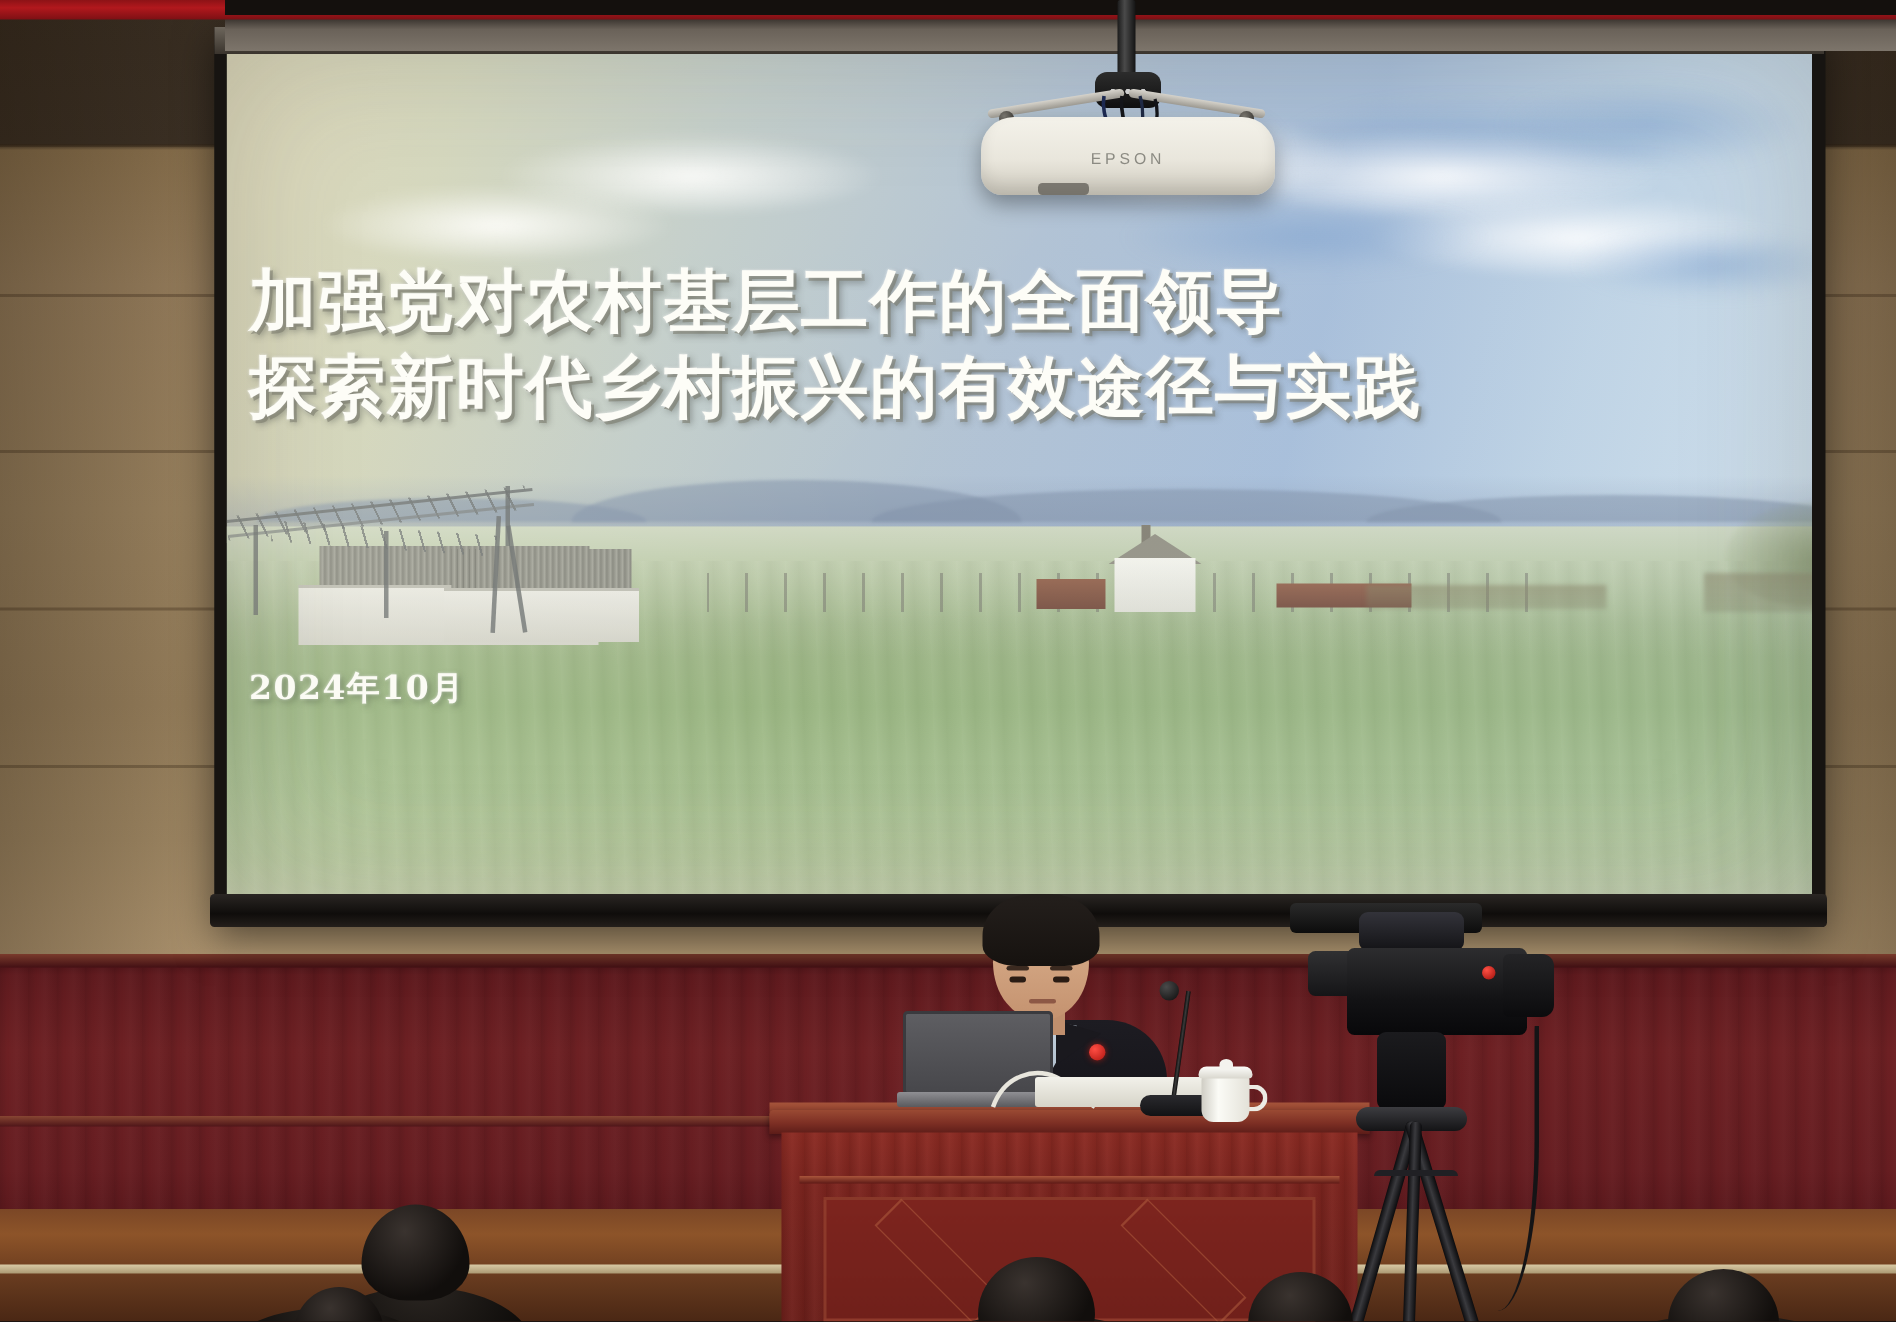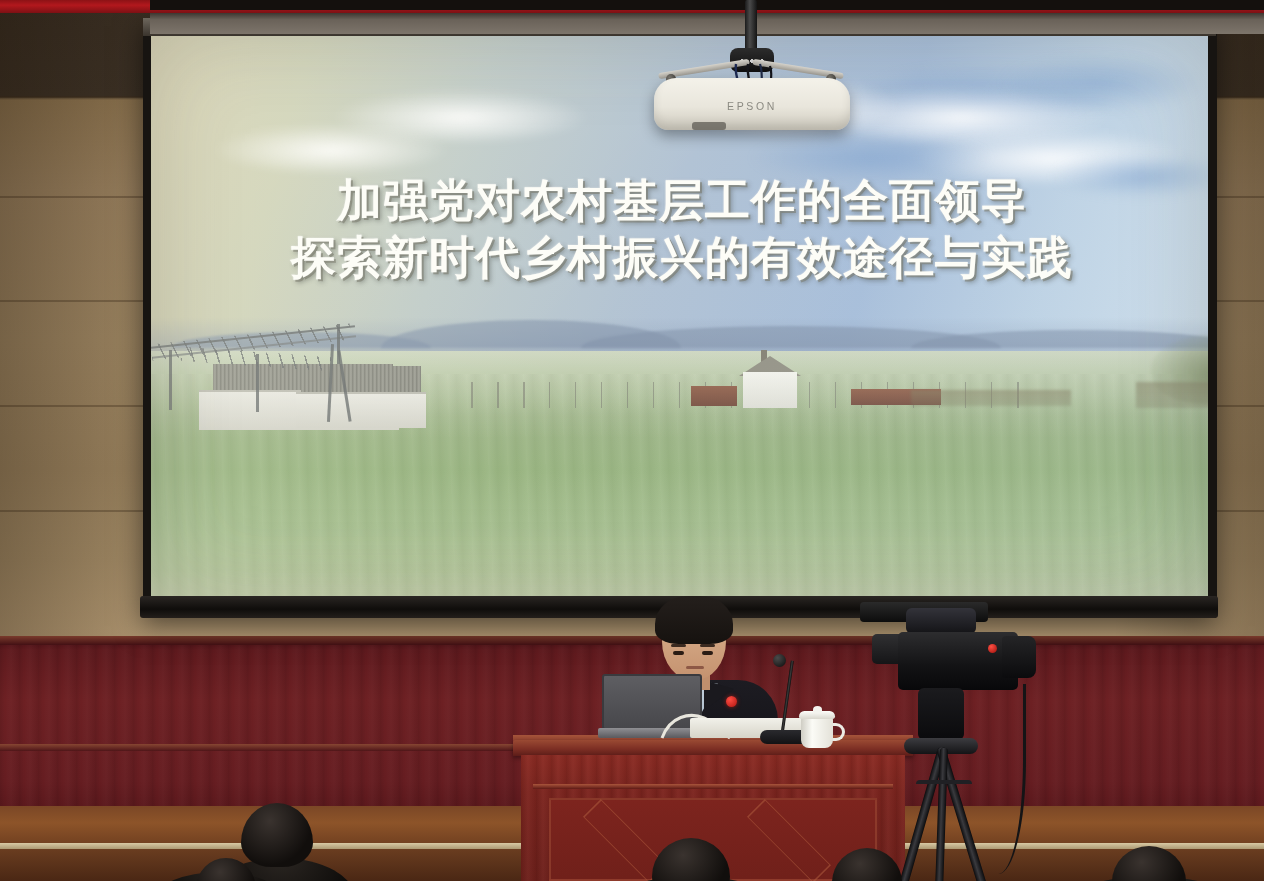--- a/index.html
+++ b/index.html
@@ -246,23 +246,23 @@
     pointer-events:none;
   }
   .slide-vignette {
     position:absolute; inset:0;
     box-shadow: inset 0 0 90px rgba(60,60,50,.22);
     pointer-events:none;
   }
 
   
   .slide-text {
-    position:absolute; left:2px; top:0; width:100%; height:100%;
+    position:absolute; left:15px; top:0; width:100%; height:100%;
     z-index: 4;
-    text-align:center;
+    text-align:left;
   }
   .slide-title {
     position:absolute; left:0; right:0; top:138px;
     font-family:"DejaVu Serif", serif;
     font-weight:700;
     font-size:45px;
     line-height:57px;
     letter-spacing:1px;
     color:#fdfdf7;
     text-shadow:
@@ -652,20 +652,21 @@
     <div class="tree" style="left:1000px; top:300px; width:130px; height:70px;"></div>
     <div class="hedgerow" style="left:985px;  top:348px; width:180px; height:26px;"></div>
     <div class="hedgerow" style="left:760px;  top:356px; width:160px; height:16px;"></div>
 
     <div class="slide-wash"></div>
     <div class="slide-vignette"></div>
 
     <div class="slide-text">
       <div class="slide-title">加强党对农村基层工作的全面领导
 探索新时代乡村振兴的有效途径与实践</div>
+      <div class="slide-date">2024年10月</div>
     </div>
   </div>
 
   <div class="screen-top-bar"></div>
   <div class="screen-bottom-bar"></div>
 
   <div class="ceiling-dark"></div>
   <div class="ceiling-dark2"></div>
   <div class="ceiling-red"></div>
 

